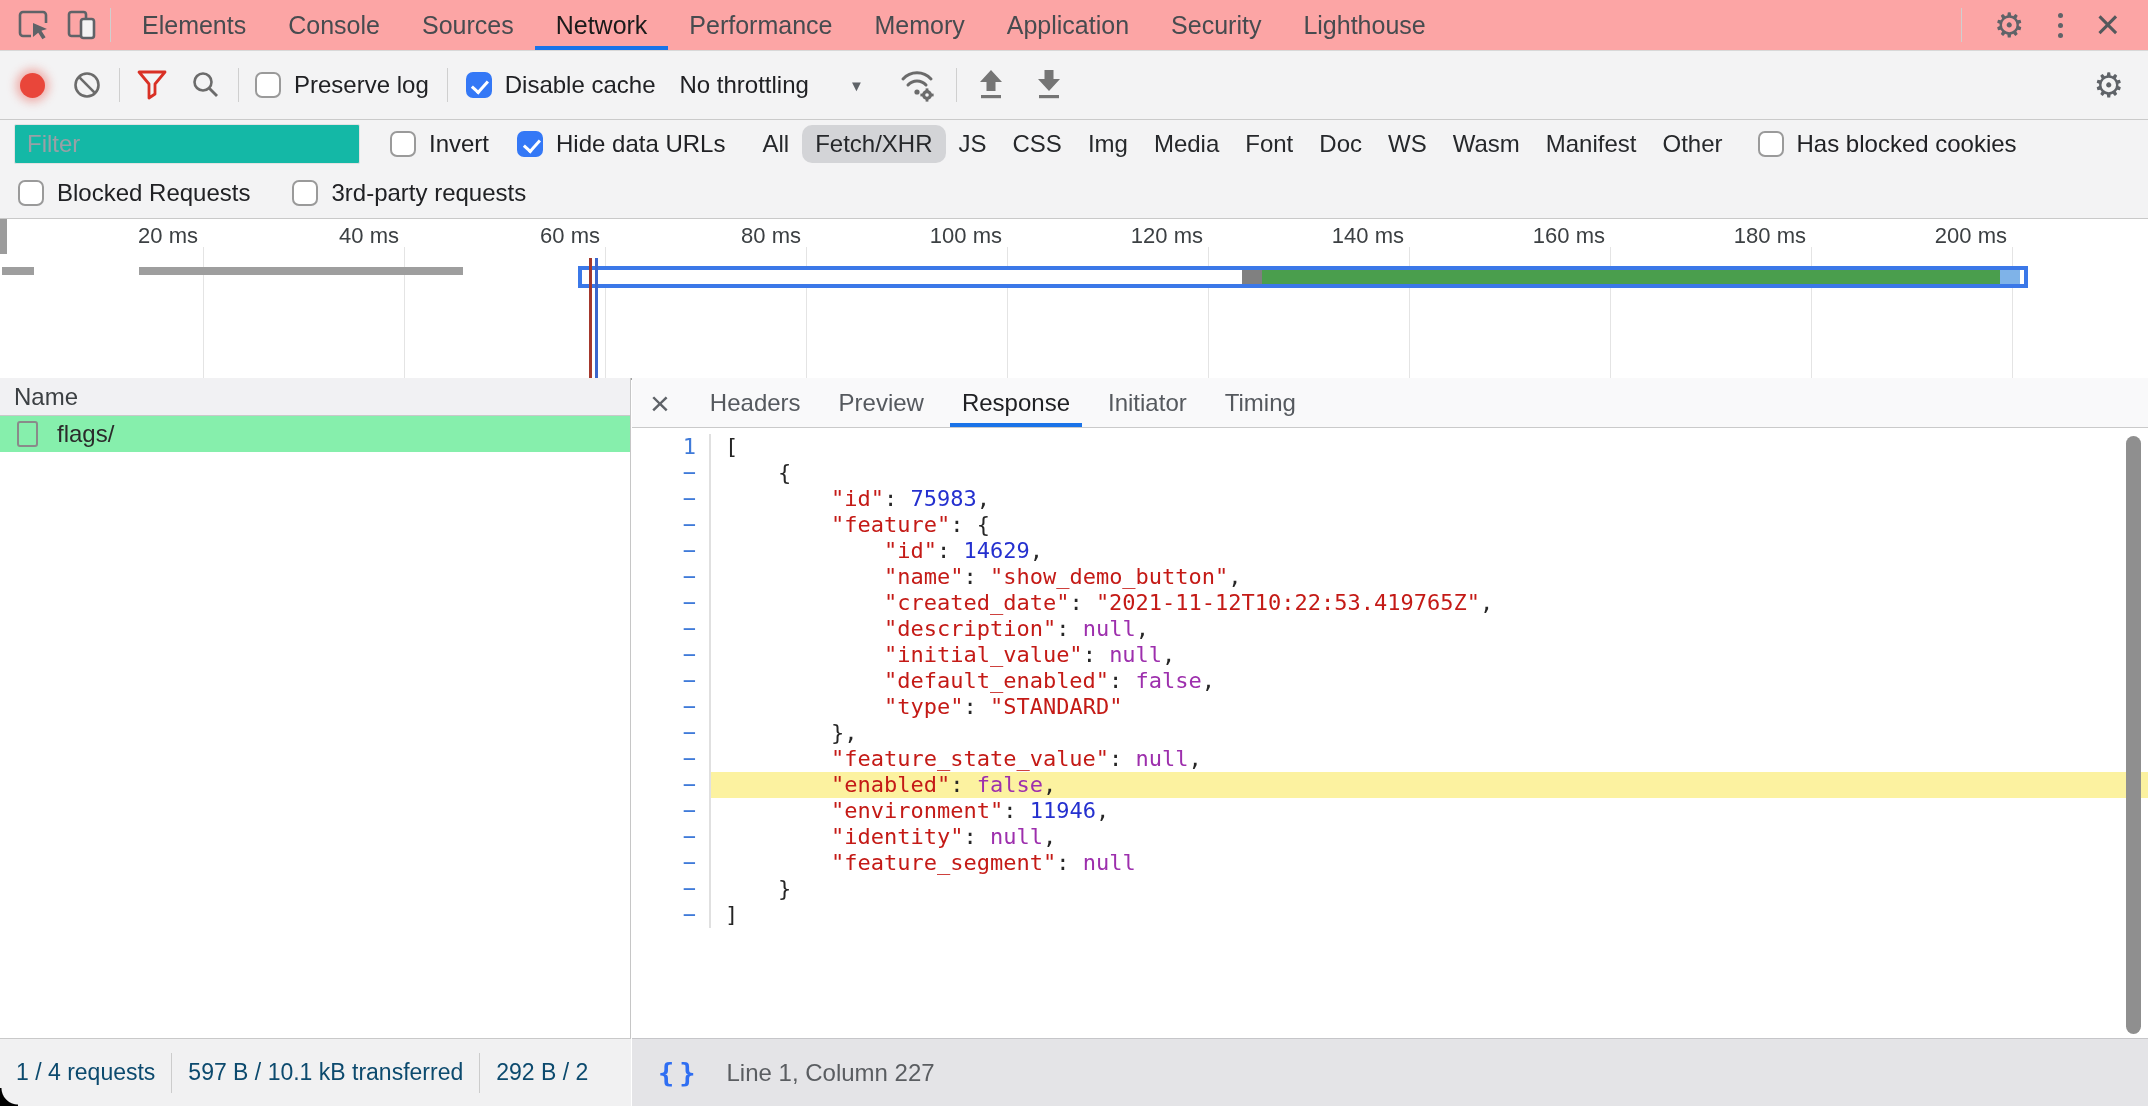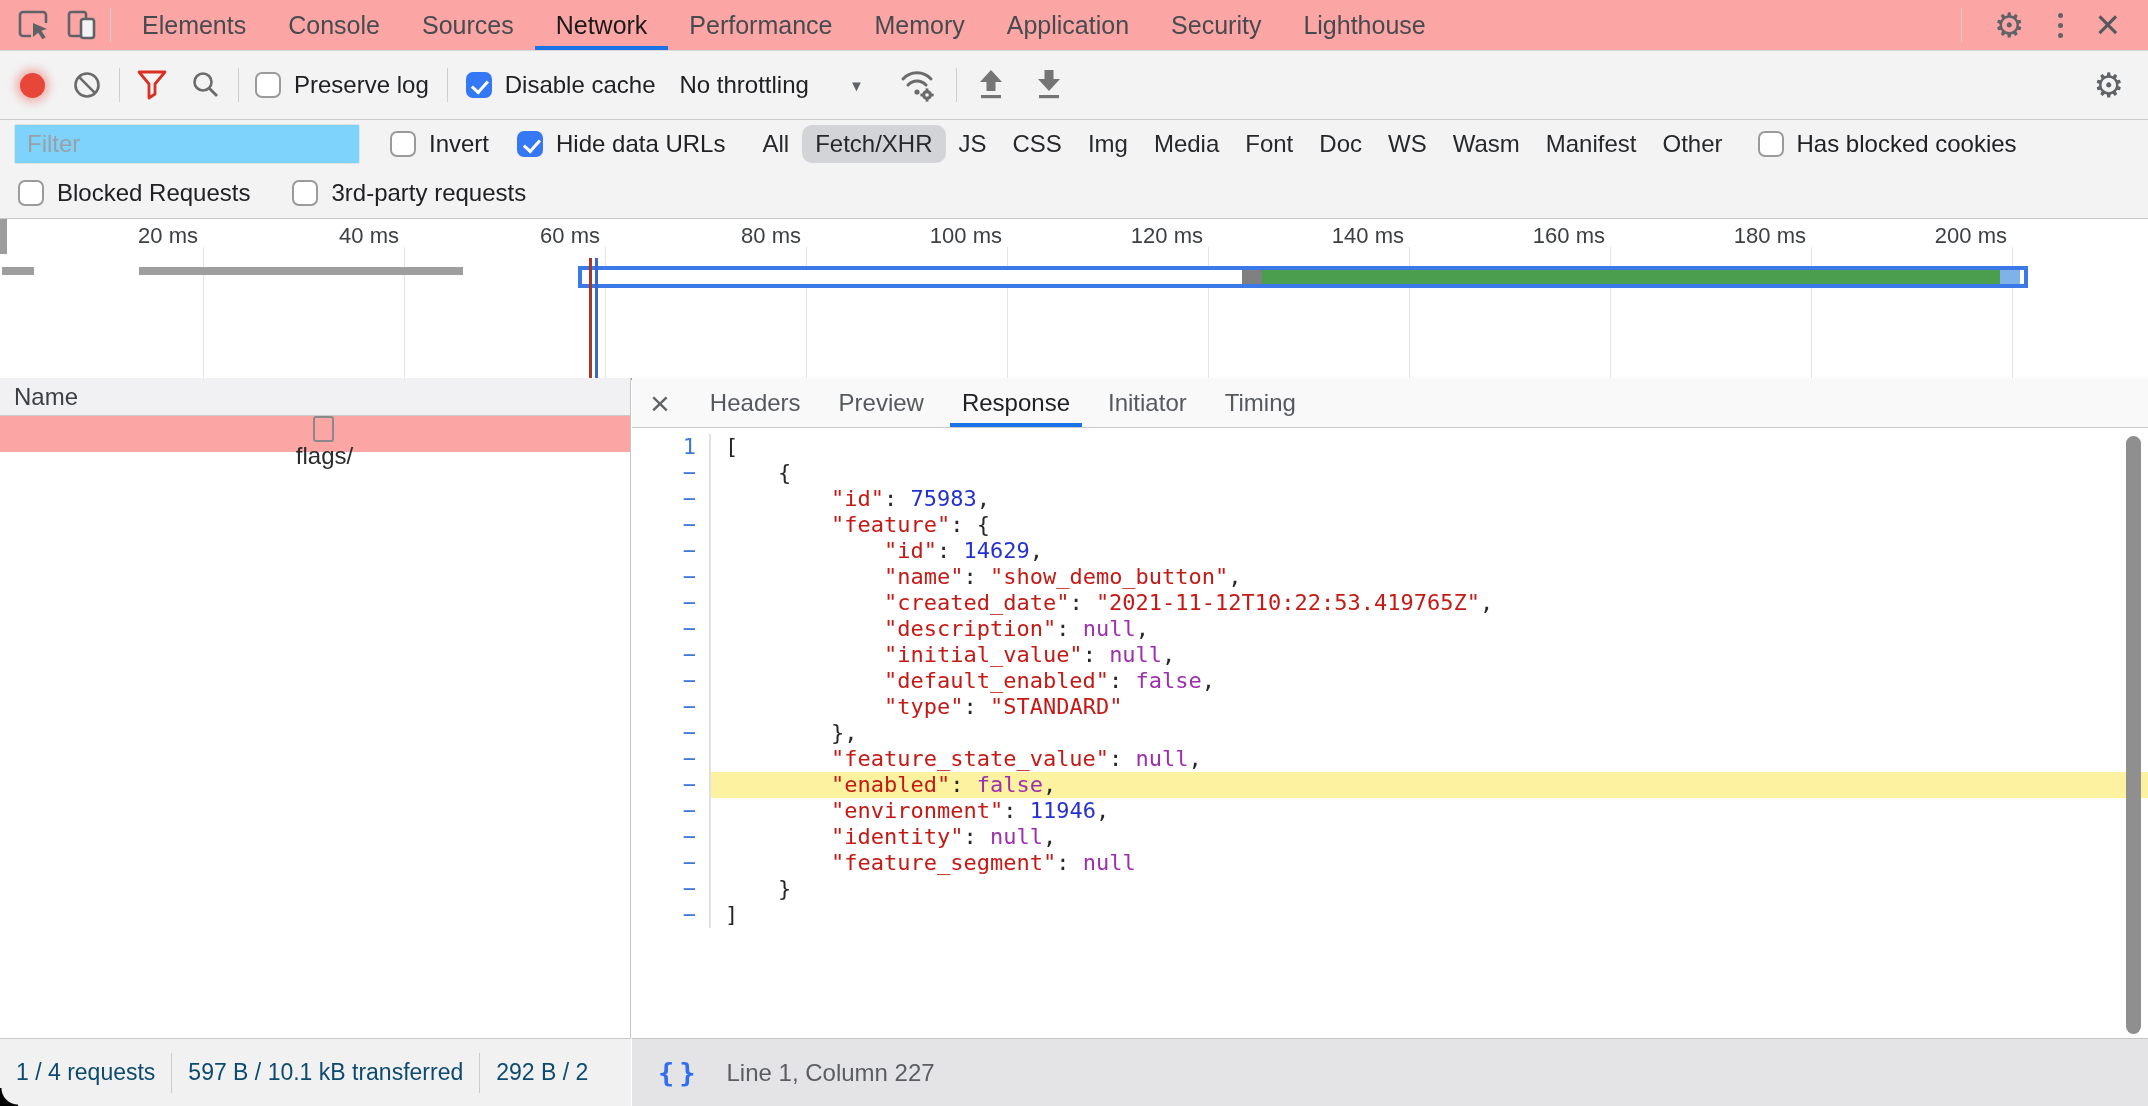--- a/index.html
+++ b/index.html
@@ -28,21 +28,21 @@
   .cb.checked{background:#3478f6;border-color:#3478f6;}
   .cb.checked::after{content:"";position:absolute;left:7.5px;top:2.5px;width:6.5px;height:13px;
      border:solid #fff;border-width:0 3px 3px 0;transform:rotate(42deg);}
   .lbl{font-size:24px;color:#202124;margin-left:13px;white-space:nowrap;}
   .ctrl-group{display:flex;align-items:center;flex:none;}
   .caret{font-size:15px;color:#5f6368;margin-left:40px;}
   #net-gear-right{margin-left:auto;padding-right:24px;}
 
   
   #filterrow{top:120px;height:48px;background:#f3f3f4;padding-left:14px;}
-  .filter-input{width:320px;height:38px;border:1px solid #e2e2e2;border-radius:2px;background:#7dd3fc;
+  .filter-input{width:320px;height:38px;border:1px solid #e2e2e2;border-radius:2px;background:#14b8a6;
      font-family:"Liberation Sans",sans-serif;font-size:24px;color:#202124;padding:0 12px;outline:none;flex:none;}
   .filter-input::placeholder{color:#9aa0a6;}
   #filter-chips{display:flex;align-items:center;margin-left:24px;}
   .chip{padding:5px 13px;border-radius:10px;font-size:24px;color:#26282b;white-space:nowrap;}
   .chip.active{background:#d3d4d7;}
 
   
   #checkrow{top:168px;height:50px;background:#f3f3f4;border-bottom:1px solid #c9c9c9;padding-left:18px;}
 
   
@@ -53,21 +53,21 @@
   .ov-bar{position:absolute;background:#9e9e9e;}
   .ov-mainbar{position:absolute;left:578px;top:47px;width:1450px;height:22px;box-sizing:border-box;
       border:4px solid #3b78e8;background:#fff;}
   .seg{position:absolute;top:0;bottom:0;}
   .evt-line{position:absolute;top:39px;height:120px;width:3px;}
 
   
   #left-panel{position:absolute;left:0;top:378px;width:631px;bottom:68px;background:#fff;border-right:1px solid #c6c6c6;box-sizing:border-box;}
   #name-header{height:37px;line-height:37px;background:#f1f1f3;border-bottom:1px solid #c9c9c9;font-size:24px;color:#3c4043;padding-left:14px;}
   .request-row{height:36px;display:flex;align-items:center;}
-  .request-row.selected{background:#fca5a5;flex-direction:column;}
+  .request-row.selected{background:#86efac;}
   .res-icon{width:21px;height:26px;border:2.5px solid #8a8a8a;border-radius:3px;box-sizing:border-box;margin-left:17px;flex:none;}
   .req-name{font-size:24px;color:#2b2b2b;margin-left:19px;}
 
   #right-panel{position:absolute;left:632px;right:0;top:378px;bottom:68px;background:#fff;}
   #detail-tabs{height:49px;background:#f9f9fa;border-bottom:1px solid #cacaca;display:flex;align-items:center;padding-left:12px;}
   .dclose{font-size:34px;color:#5f6368;padding:0 14px 0 6px;line-height:1;}
   .dtab{height:49px;line-height:49px;padding:0 12px;margin-left:14px;font-size:24px;color:#55595e;position:relative;white-space:nowrap;}
   .dtab.active{color:#202124;}
   .dtab.active::after{content:"";position:absolute;left:0;right:0;bottom:0;height:4px;background:#1a73e8;}
 

